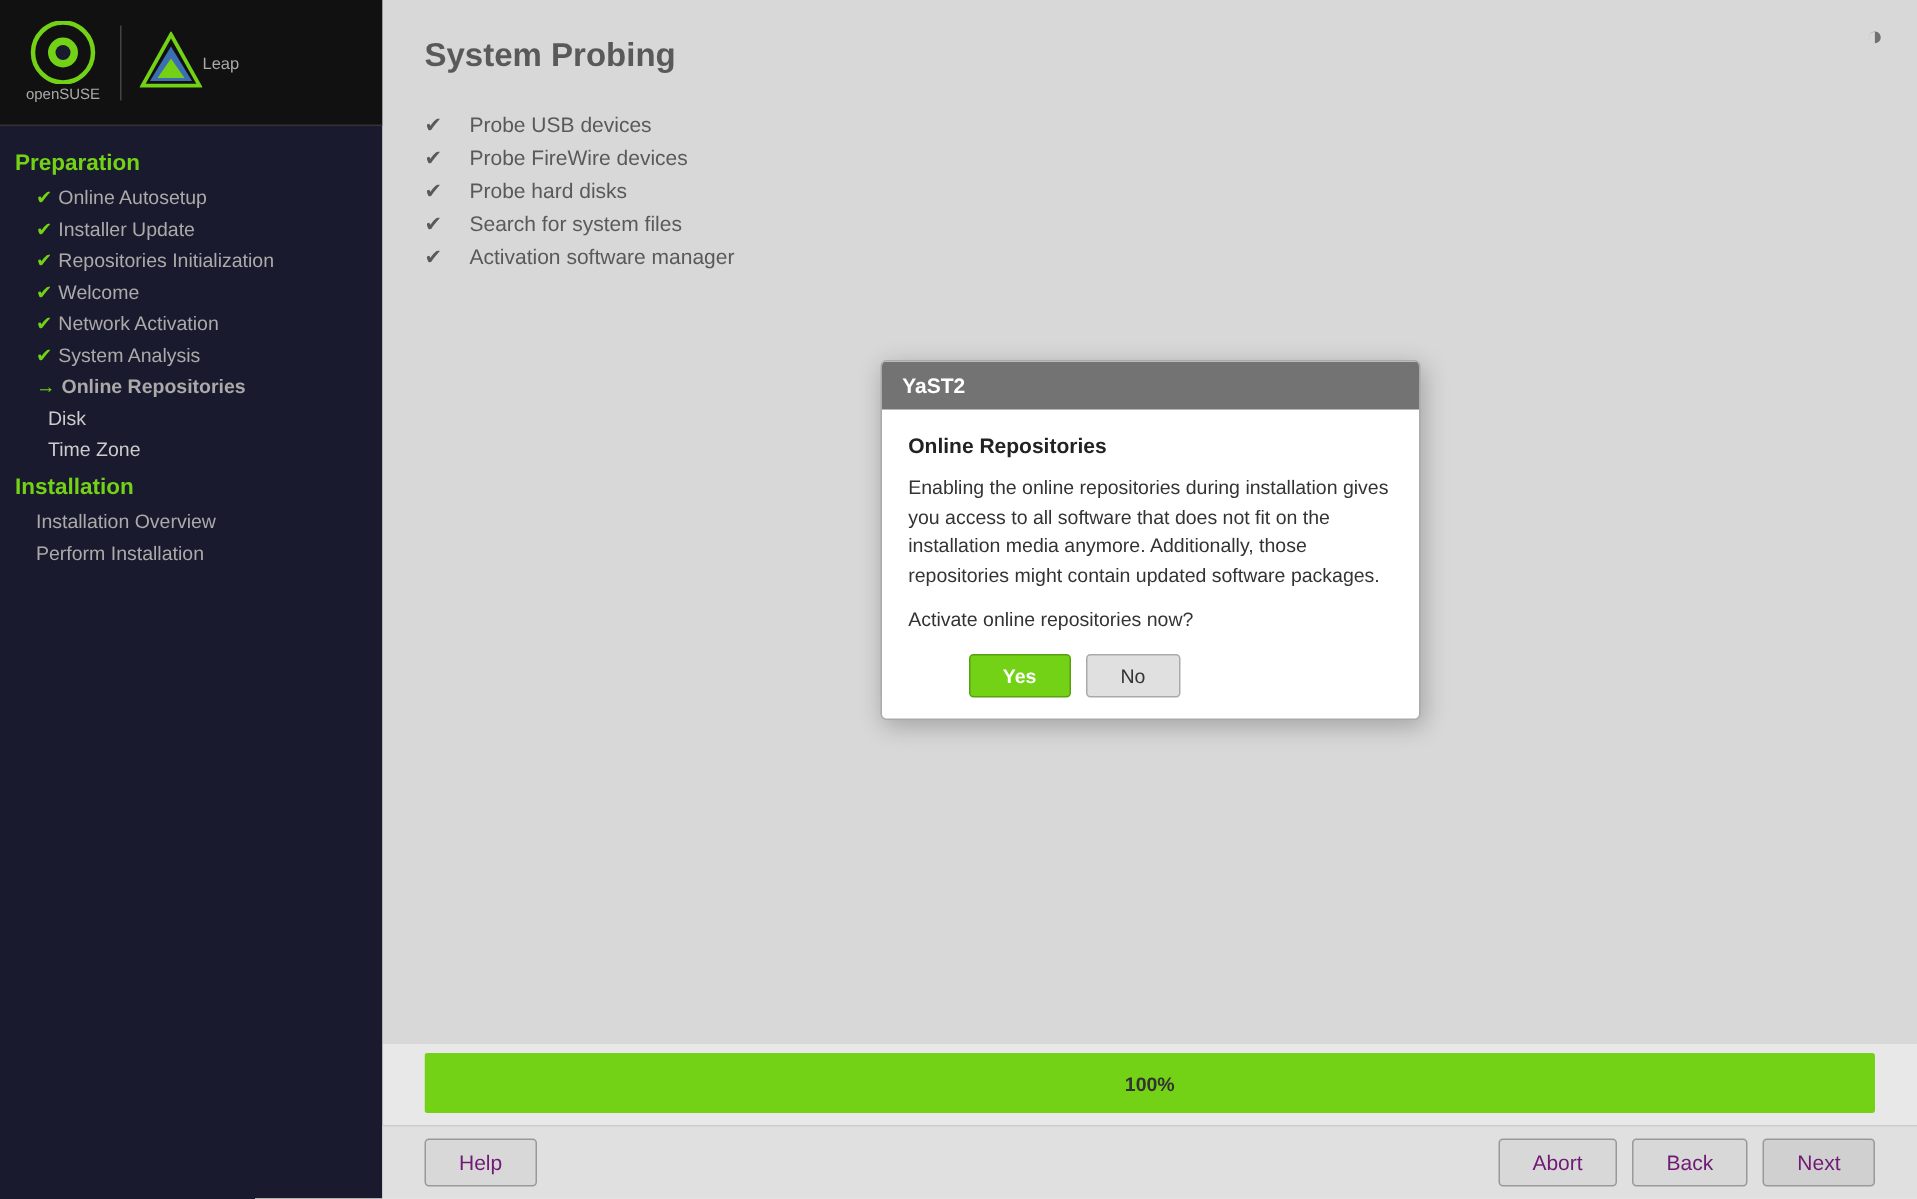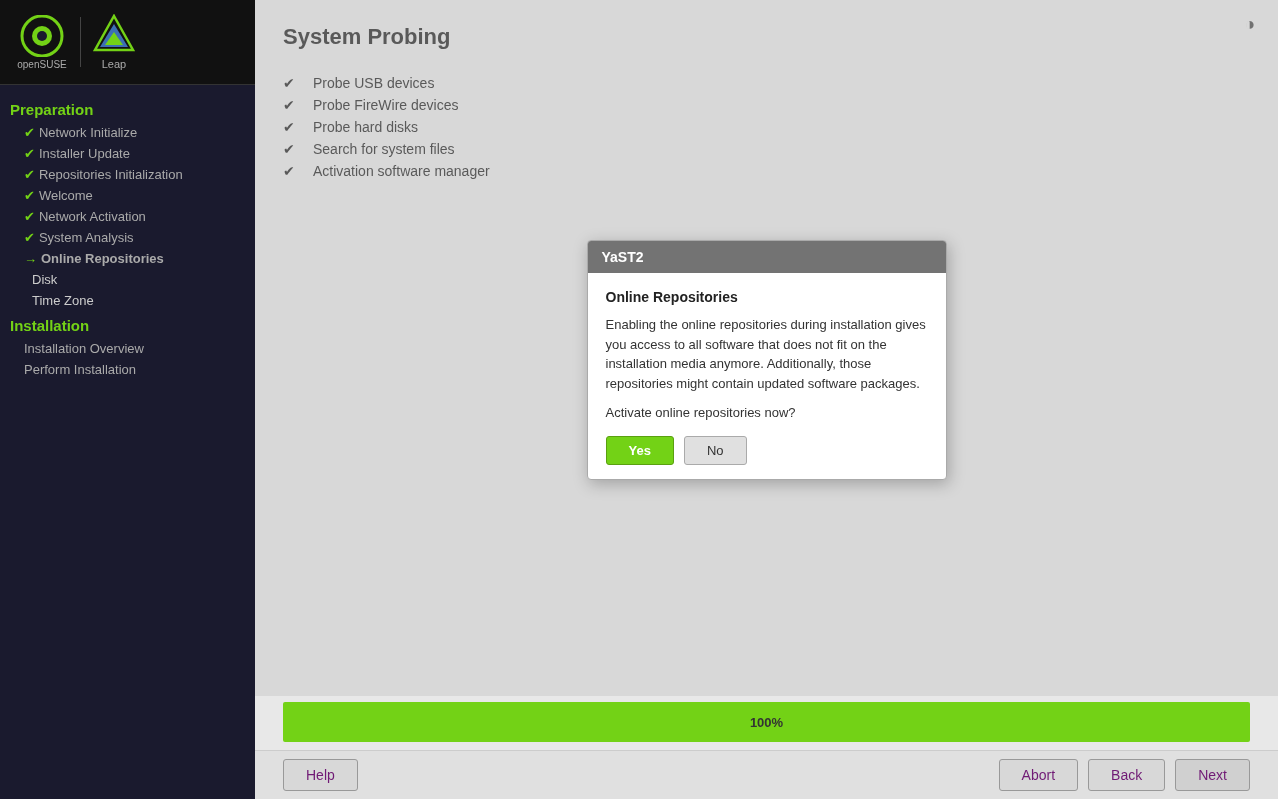--- a/index.html
+++ b/index.html
@@ -51,21 +51,20 @@
     }
 
     .logo-divider {
       width: 1px;
       height: 50px;
       background: #444;
     }
 
     .leap-logo {
       display: flex;
-      flex-direction: column;
       align-items: center;
     }
 
     .leap-logo svg {
       width: 42px;
       height: 42px;
     }
 
     .leap-text {
       color: #aaa;
@@ -231,20 +230,21 @@
       border-radius: 3px;
       border: 1px solid #aaa;
       cursor: pointer;
     }
 
     .dialog-btn.yes {
       background: #73d216;
       border-color: #5aa010;
       color: #fff;
       font-weight: bold;
+      margin-left: 40px;
     }
 
     .dialog-btn.no {
       background: #e0e0e0;
       border-color: #aaa;
       color: #333;
     }
 
     
     #progress-area {
@@ -336,21 +336,21 @@
       </svg>
       <span class="leap-text">Leap</span>
     </div>
   </div>
 
   <div id="nav">
     <div class="nav-section-title preparation">Preparation</div>
 
     <div class="nav-item sub">
       <span class="check">✔</span>
-      <span>Network Initialize</span>
+      <span>Online Autosetup</span>
     </div>
     <div class="nav-item sub">
       <span class="check">✔</span>
       <span>Installer Update</span>
     </div>
     <div class="nav-item sub">
       <span class="check">✔</span>
       <span>Repositories Initialization</span>
     </div>
     <div class="nav-item sub">

